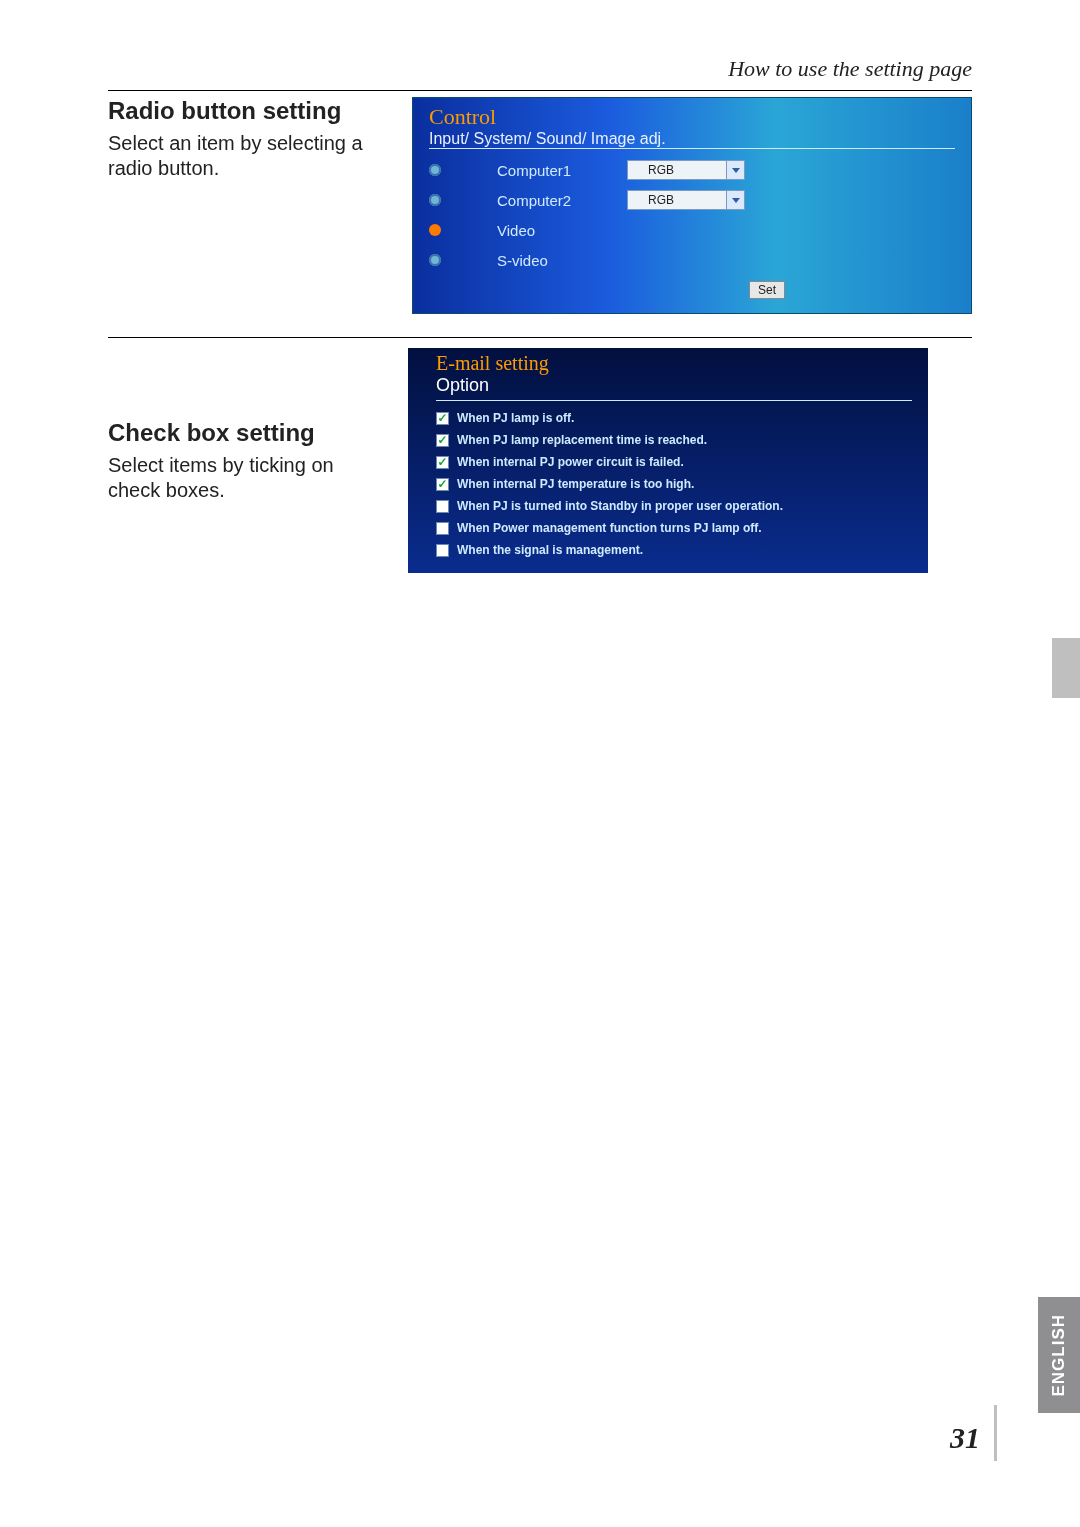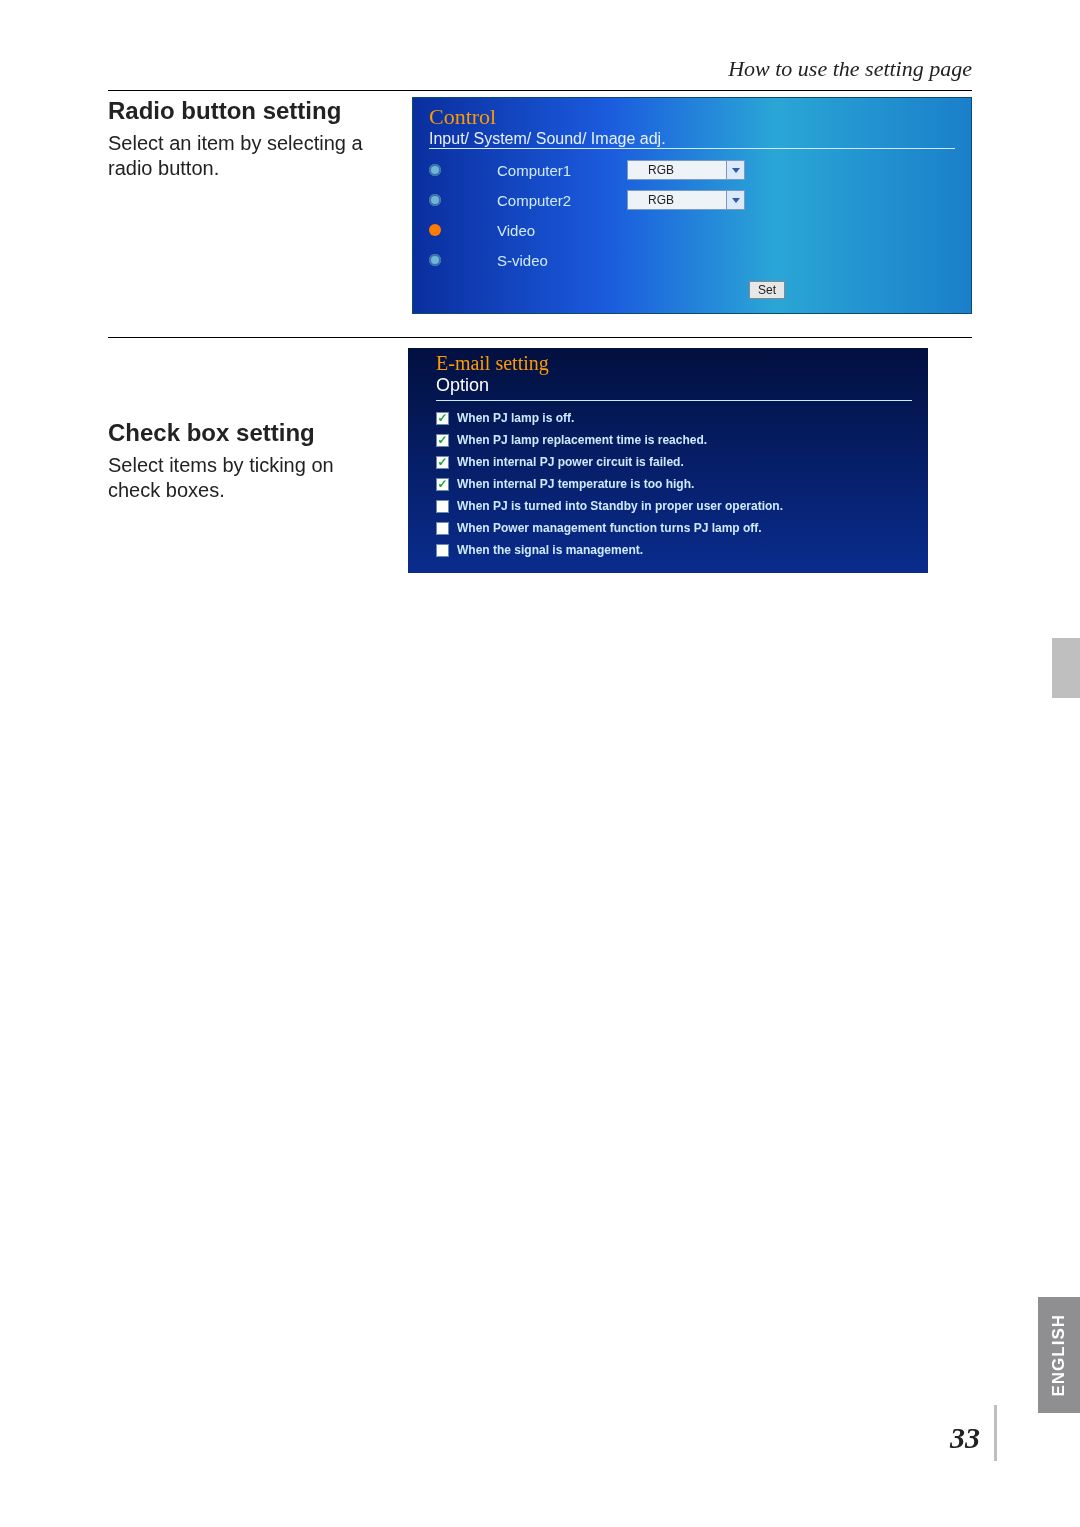--- a/index.html
+++ b/index.html
@@ -151,14 +151,14 @@
     </div>
   </div>
 
   <div class="side-tab"></div>
 
   <div class="lang-tab">
     <span>ENGLISH</span>
   </div>
 
   <div class="page-num-bar"></div>
-  <div class="page-num">33</div>
+  <div class="page-num">31</div>
 </div>
 
 </body></html>

